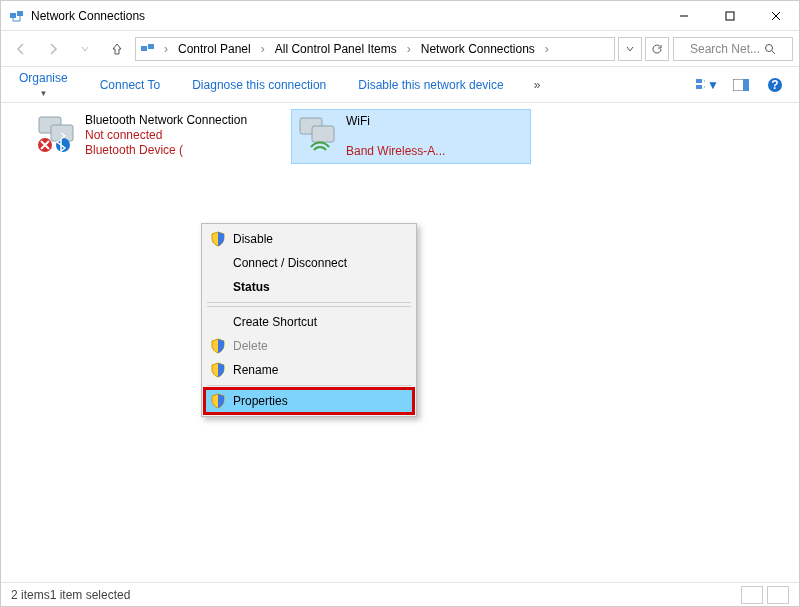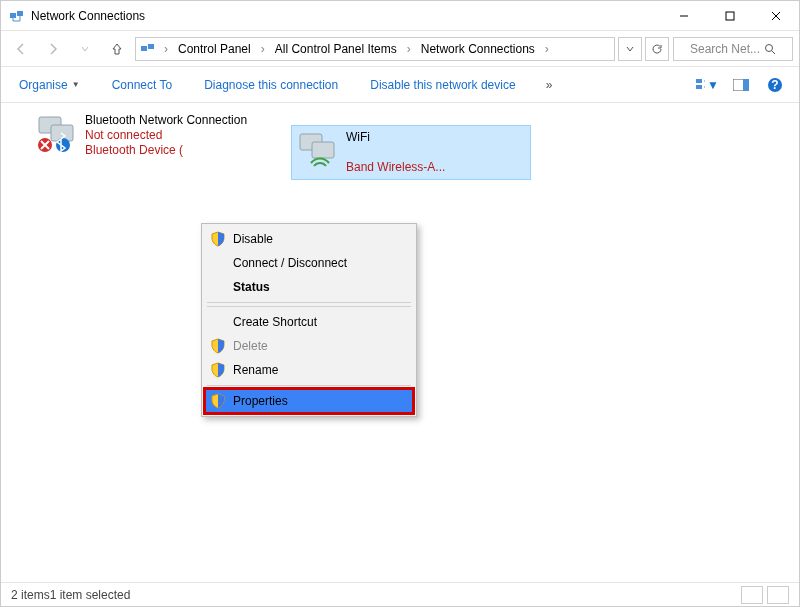--- a/index.html
+++ b/index.html
@@ -18,45 +18,45 @@
   .addr { flex: 1; height: 24px; border: 1px solid #ccc; display: flex; align-items: center; padding: 0 4px; gap: 2px; overflow: hidden; }
   .addr .loc-icon { width: 16px; height: 16px; margin-right: 2px; }
   .addr .chev { color: #888; padding: 0 4px; }
   .addr .crumb { padding: 2px 4px; white-space: nowrap; }
   .addr-btn { width: 24px; height: 24px; border: 1px solid #ccc; display:flex;align-items:center;justify-content:center; margin-left:-1px; color:#555; }
   .search { width: 120px; height:24px; border:1px solid #ccc; margin-left:0; display:flex; align-items:center; padding:0 16px; color:#888; }
   .search .mag { margin-left:auto; color:#555; }
 
   
   .toolbar { height: 36px; display:flex; align-items:center; padding:0 12px; gap:20px; border-bottom:1px solid #e5e5e5; }
-  .tool { color:#1a6fcf; cursor:default; padding:4px 6px; display:flex; align-items:center; gap:4px; }
+  .tool { color:#1a6fcf; cursor:default; padding:4px 6px; display:flex; align-items:center; gap:4px;flex-direction:column; }
   .tool .tri { font-size:8px; color:#555; }
   .tool-right { margin-left:auto; display:flex; align-items:center; gap:10px; color:#555; }
   .iconbtn { width:24px; height:24px; display:flex;align-items:center;justify-content:center; color:#1a6fcf; }
   .overflow { color:#555; padding:0 4px; }
 
   
   .content { position:relative; height: calc(607px - 30px - 36px - 36px - 24px); overflow:auto; padding:6px; }
   .adapter { position:absolute; display:flex; gap:2px; padding:4px; width:240px; }
   .adapter.selected { background:#cce8ff; border:1px solid #99d1ff; }
   .adapter .big-icon { width:48px; height:40px; position:relative; flex:none; }
   .adapter .lines { line-height:15px; overflow:hidden; }
   .adapter .name { color:#000; }
   .adapter .sub  { color:#b91c1c; white-space:nowrap; text-overflow:ellipsis; overflow:hidden; }
   .bt { left:30px; top:6px; }
-  .wifi { left:290px; top:22px; }
+  .wifi { left:290px; top:6px; }
 
   
   .ctx { position:absolute; left:200px; top:120px; width:216px; background:#f2f2f2; border:1px solid #bdbdbd; box-shadow:3px 3px 6px rgba(0,0,0,.25); padding:3px; }
   .ctx-item { height:24px; display:flex; align-items:center; padding:0 6px 0 28px; position:relative; color:#000; }
   .ctx-item.disabled { color:#888; }
   .ctx-item .shield { position:absolute; left:5px; width:16px; height:16px; }
   .ctx-sep { height:1px; background:#d0d0d0; margin:3px 2px; }
   .ctx-item.bold { font-weight:600; }
-  .ctx-item.hl { outline:3px solid #d40000; outline-offset:-1px; background:#3b82f6; }
+  .ctx-item.hl { outline:3px solid #d40000; outline-offset:-1px; background:#7dd3fc; }
 
   
   .status { position:absolute; bottom:0; left:0; right:0; height:24px; border-top:1px solid #e5e5e5; display:flex; align-items:center; padding:0 10px; color:#444; }
   .status .right { margin-left:auto; display:flex; gap:4px; }
   .view-btn { width:22px;height:18px;border:1px solid #ccc; }
 
   
   svg { display:block; }
 </style>
 </head>

